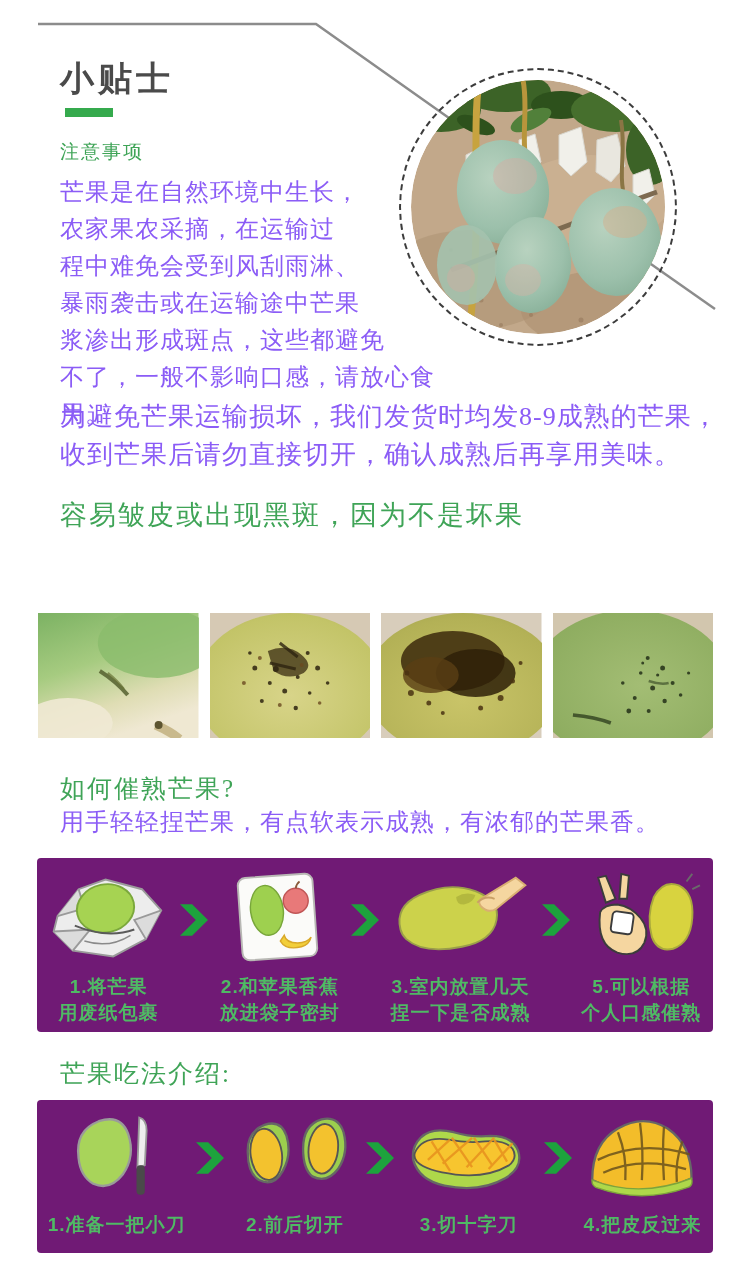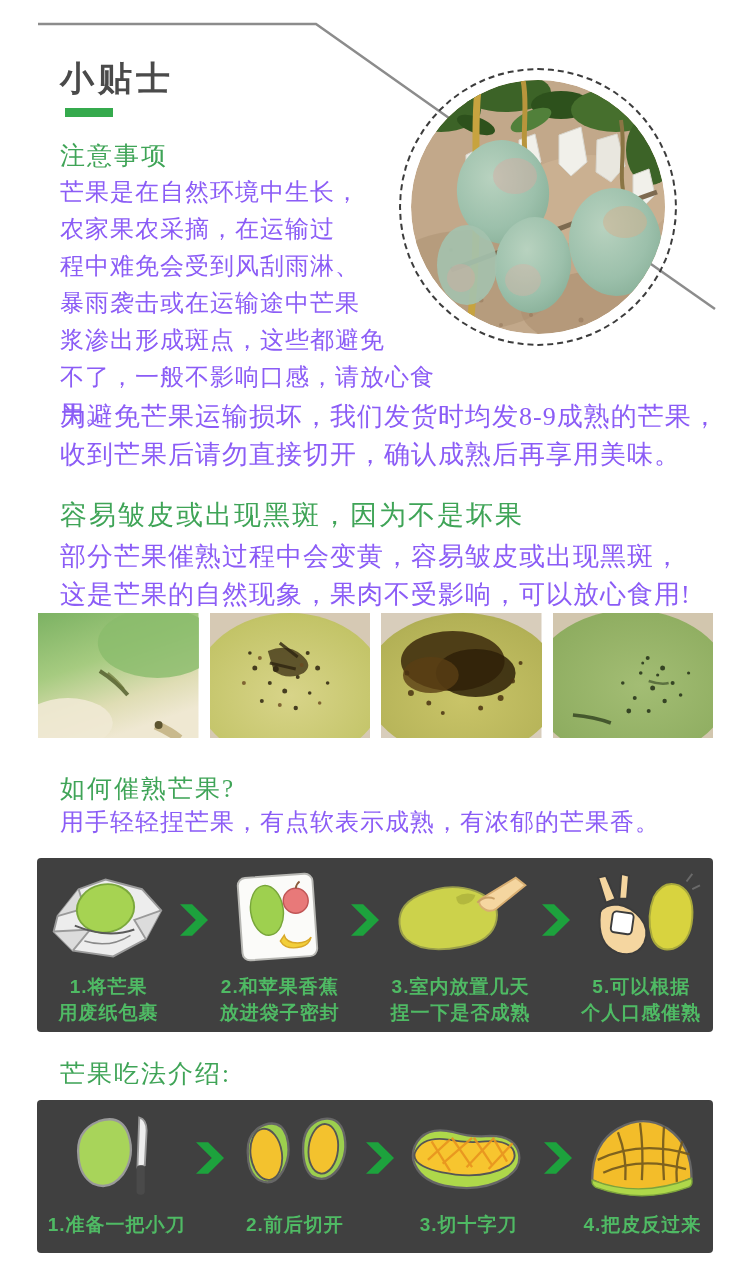--- a/index.html
+++ b/index.html
@@ -11,36 +11,36 @@
   .deco-lines{position:absolute;left:0;top:0;width:750px;height:360px;pointer-events:none;}
   .circle-frame{position:absolute;left:399px;top:68px;width:278px;height:278px;
                 border:2px dashed #3c3c3c;border-radius:50%;box-sizing:border-box;}
   .circle-photo{position:absolute;left:411px;top:80px;width:254px;height:254px;border-radius:50%;}
 
   
   .page-title{position:absolute;left:60px;top:56px;font-size:34px;font-weight:700;color:#4a4a4a;
               letter-spacing:4px;font-family:"Liberation Sans","DejaVu Sans",sans-serif;}
   .title-underline{position:absolute;left:65px;top:108px;width:48px;height:9px;background:#35aa4d;}
   .green-h{position:absolute;color:#3fa457;letter-spacing:2px;font-weight:400;margin:0;}
-  .h-notice{left:60px;top:139px;font-size:25px;}
+  .h-notice{left:60px;top:139px;font-size:19px;}
   .h-claims{left:60px;top:497px;font-size:27px;}
   .h-ripen{left:60px;top:772px;font-size:25px;}
   .h-eat{left:60px;top:1057px;font-size:25px;}
   .body-p{position:absolute;color:#8b5cf6;white-space:pre-line;margin:0;letter-spacing:1px;}
   .p1{left:60px;top:174px;font-size:24px;line-height:37px;width:420px;}
   .p2{left:60px;top:398px;font-size:26px;line-height:38px;width:690px;}
   .p3{left:60px;top:538px;font-size:26px;line-height:38px;width:690px;}
   .p4{left:60px;top:806px;font-size:24px;width:690px;}
 
   
   .photo-row{position:absolute;left:38px;top:613px;width:675px;height:125px;display:flex;gap:11px;}
   .photo-row svg{flex:1;height:125px;display:block;}
 
   
-  .panel{position:absolute;left:37px;width:676px;background:#404040;border-radius:4px;
+  .panel{position:absolute;left:37px;width:676px;background:#701a75;border-radius:4px;
          display:flex;align-items:flex-start;justify-content:space-evenly;}
   .panel1{top:858px;height:174px;}
   .panel2{top:1100px;height:153px;}
   .step{display:flex;flex-direction:column;align-items:center;padding-top:12px;}
   .step .illus{height:96px;display:block;}
   .panel2 .illus{height:92px;}
   .step .cap{margin-top:8px;color:#4fba64;font-weight:700;font-size:19px;line-height:26px;
              text-align:center;white-space:pre-line;letter-spacing:1px;
              font-family:"Liberation Sans","DejaVu Sans",sans-serif;}
   .chev{margin-top:46px;flex:0 0 auto;}
@@ -128,22 +128,20 @@
   <p class="body-p p1">芒果是在自然环境中生长，
 农家果农采摘，在运输过
 程中难免会受到风刮雨淋、
 暴雨袭击或在运输途中芒果
 浆渗出形成斑点，这些都避免
 不了，一般不影响口感，请放心食用。</p>
   <p class="body-p p2">为避免芒果运输损坏，我们发货时均发8-9成熟的芒果，
 收到芒果后请勿直接切开，确认成熟后再享用美味。</p>
 
   <h2 class="green-h h-claims serif">容易皱皮或出现黑斑，因为不是坏果</h2>
-  <p class="body-p p3">部分芒果催熟过程中会变黄，容易皱皮或出现黑斑，
-这是芒果的自然现象，果肉不受影响，可以放心食用!</p>
 
   <div class="photo-row">
     <svg viewBox="0 0 161 125" preserveAspectRatio="none">
       <defs>
           <linearGradient id="ph1" x1="0" y1="0" x2="0.45" y2="1">
         <stop offset="0%" stop-color="#7cb263"></stop>
             <stop offset="45%" stop-color="#a6cb80"></stop>
         <stop offset="78%" stop-color="#dfddb4"></stop>
             <stop offset="100%" stop-color="#efe8d2"></stop>
       </linearGradient>

